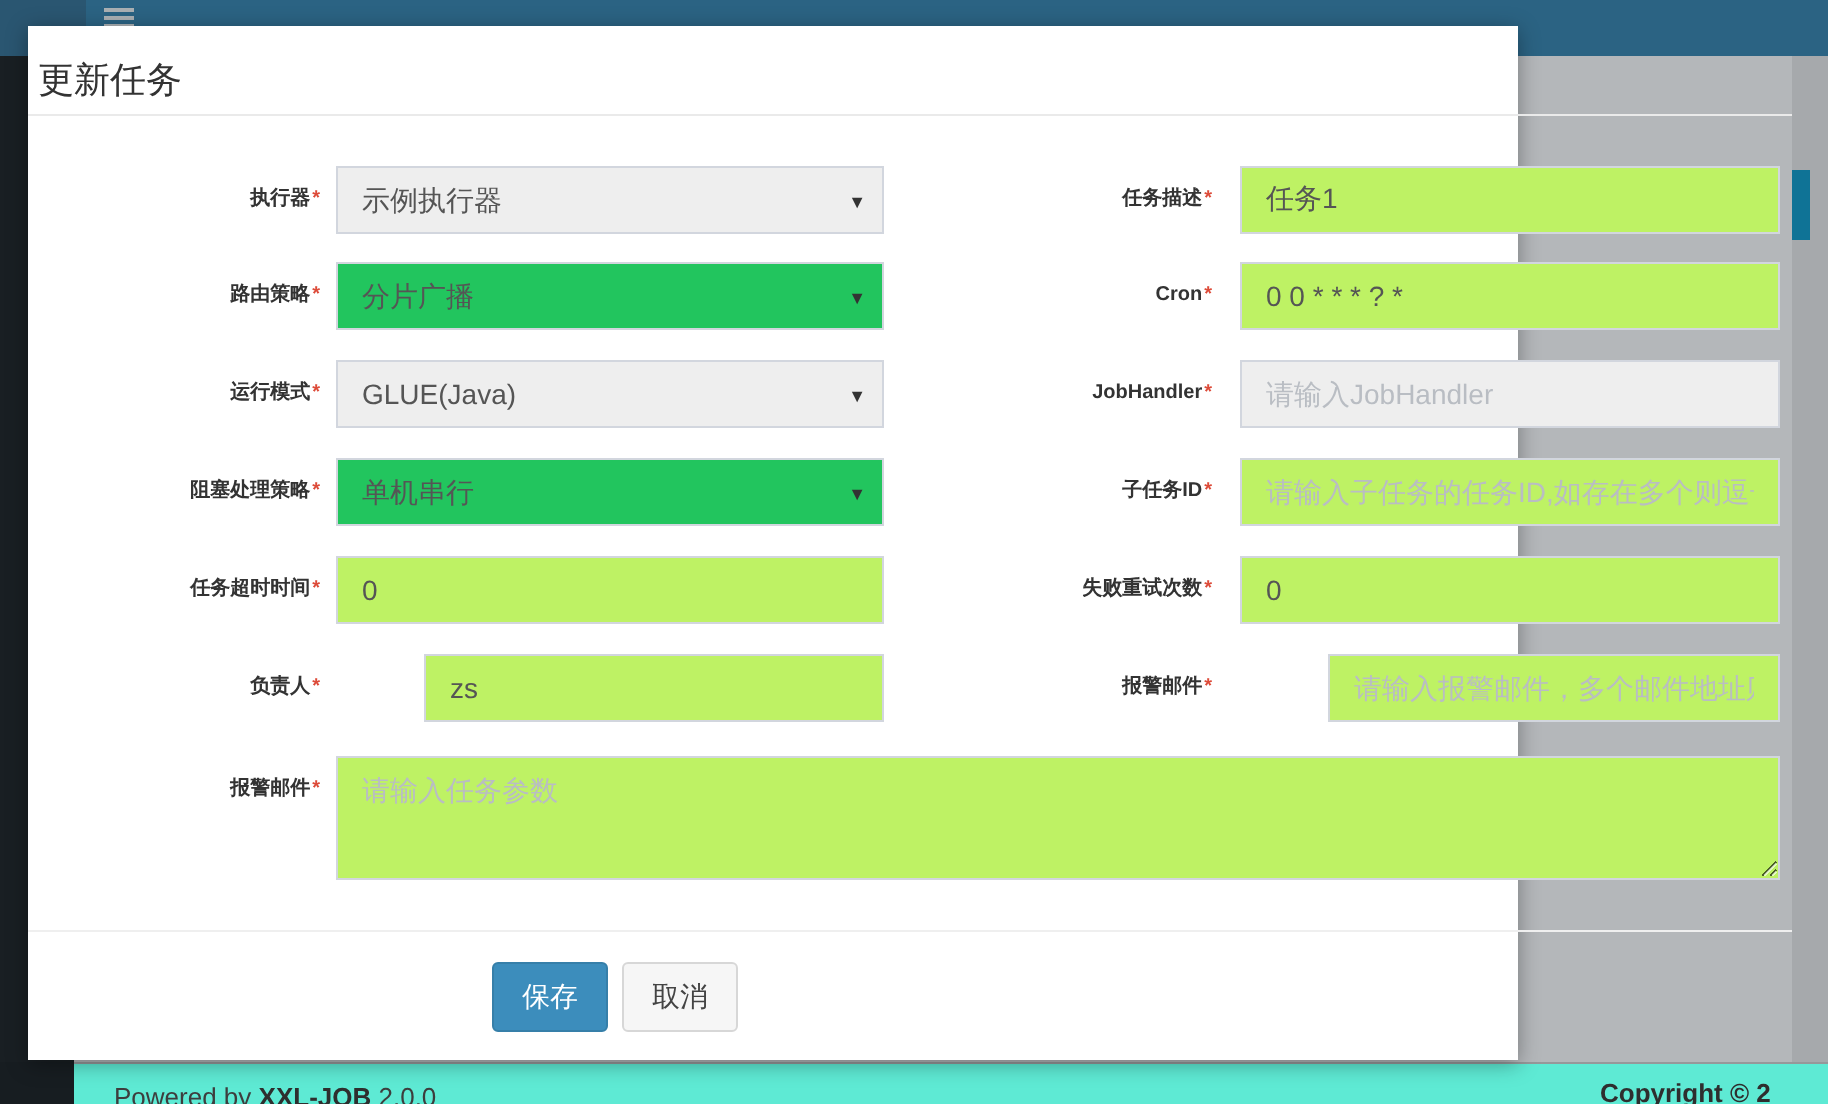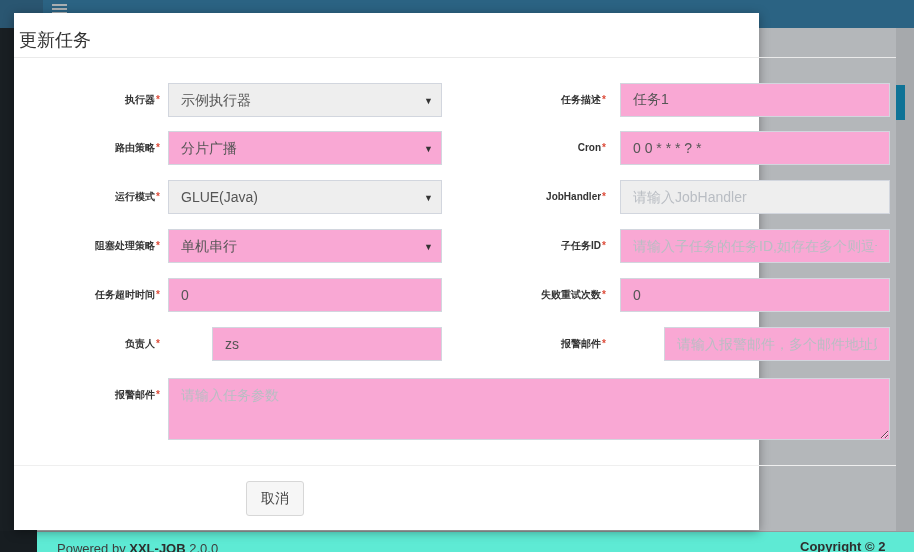--- a/index.html
+++ b/index.html
@@ -35,27 +35,27 @@
   .lab-l { left:0; width:146px; }
   .lab-r { left:300px; width:292px; }
 
   .ctrl { position:absolute; height:34px; }
   .ctl-l { left:154px; width:274px; }
   .ctl-r { left:606px; width:270px; }
 
   .r1 { top:70px; } .r2 { top:118px; } .r3 { top:167px; }
   .r4 { top:216px; } .r5 { top:265px; } .r6 { top:314px;padding-left:44px; } .r7 { top:365px; }
 
-  .select-box { width:100%; height:34px; background:#f9a8d4; border:1px solid #d2d6de;
+  .select-box { width:100%; height:34px; background:#22c55e; border:1px solid #d2d6de;
     font-size:14px; color:#555; line-height:32px; padding:0 24px 0 12px; cursor:pointer;
     position:relative; white-space:nowrap; overflow:hidden; }
   .select-box.disabled { background:#eeeeee; cursor:not-allowed; }
   .select-box .caret { position:absolute; right:8px; top:0; font-size:9px; color:#333; line-height:34px; }
 
-  input.text, textarea.text { width:100%; height:34px; border:1px solid #d2d6de; background:#f9a8d4;
+  input.text, textarea.text { width:100%; height:34px; border:1px solid #d2d6de; background:#bef264;
     font-size:14px; color:#555; padding:0 12px; outline:none;
     font-family:"Liberation Sans", sans-serif; }
   input.text::placeholder, textarea.text::placeholder { color:#b9bdc3; opacity:1; }
   input.text:disabled { background:#eeeeee; }
   textarea.text { height:62px; padding:7px 12px; resize:both; line-height:18px; }
   .ta { width:722px !important; }
 
   .footer-divider { position:absolute; left:0; top:452px; width:882px; border-top:1px solid #efefef; }
   .btn-row { position:absolute; left:232px; top:468px; display:flex; gap:7px; }
   .btn { height:35px; padding:0 14px; font-size:14px; line-height:33px; border-radius:3px;
@@ -186,16 +186,17 @@
 
     <div class="flabel lab-l r7">
       <span>报警邮件</span><span class="req">*</span>
     </div>
     <div class="ctrl ctl-l r7" style="width:722px;">
       <textarea class="text ta" placeholder="请输入任务参数" style=""></textarea>
     </div>
 
     <div class="footer-divider"></div>
     <div class="btn-row">
+      <button class="btn btn-save">保存</button>
       <button class="btn btn-cancel">取消</button>
     </div>
   </div>
 </div>
 
 </body></html>

